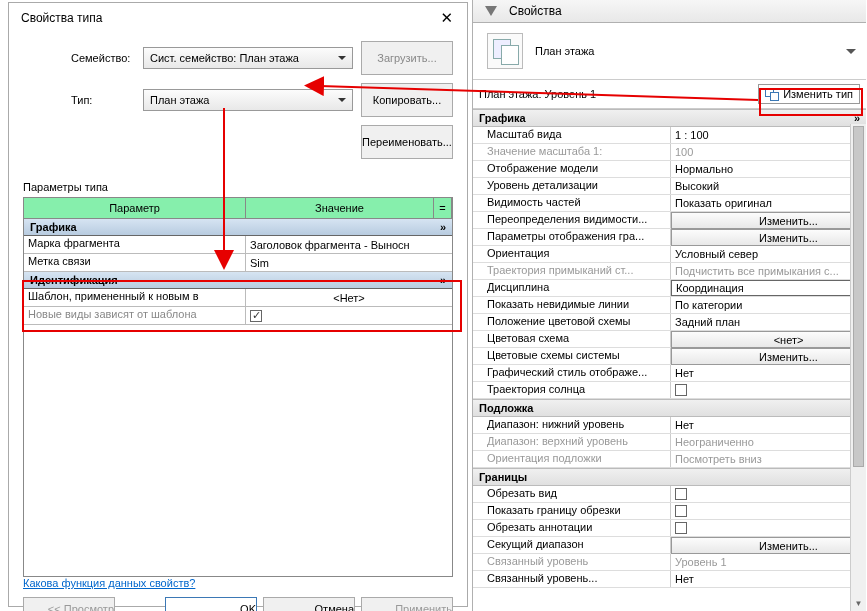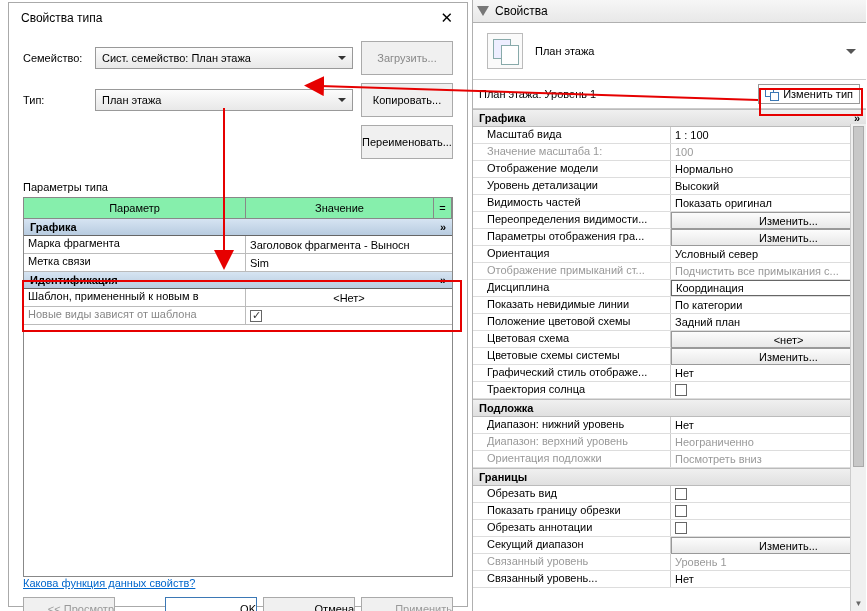--- a/index.html
+++ b/index.html
@@ -22,21 +22,21 @@
     border: 1px solid #aaa;
     display: flex; flex-direction: column;
   }
   .dialog-title {
     display: flex; justify-content: space-between; align-items: center;
     padding: 6px 10px 4px 12px;
     font-size: 12px;
   }
   .close-x { font-size: 15px; font-family: Arial; cursor: pointer; padding: 0 4px; }
   .dialog-body { padding: 10px 14px 8px 14px; flex: 1; display: flex; flex-direction: column; }
-  .form-row { display: flex; align-items: center; margin-bottom: 8px; }
+  .form-row { display: flex; align-items: center; margin-bottom: 8px; margin-left: 48px; }
   .form-label { width: 72px; }
   .form-select {
     flex: 1; height: 22px; margin-right: 8px;
     background: linear-gradient(#fcfcfc,#e8e8e8);
     border: 1px solid #999; position: relative;
     display: flex; align-items: center; padding: 0 18px 0 6px;
   }
   .form-select::after {
     content: ""; position: absolute; right: 6px; top: 50%;
     border: 4px solid transparent; border-top-color: #333;
@@ -96,21 +96,21 @@
     position: absolute;
     left: 472px; top: 0;
     width: 394px; height: 611px;
     background: #fff;
     border-left: 1px solid #b0b0b0;
     display: flex; flex-direction: column;
   }
   .pal-title {
     background: linear-gradient(#f6f6f6,#e8e8e8);
     border-bottom: 1px solid #b0b0b0;
-    padding: 4px 4px; display: flex; align-items: center; gap: 6px;
+    padding: 4px 12px; display: flex; align-items: center; gap: 12px;
     font-size: 12px;
   }
   .pal-title .tog { width:12px; height:10px; background:#777; clip-path: polygon(0 0,100% 0,50% 100%); }
   .pal-head {
     display: flex; align-items: center; gap: 12px;
     padding: 10px 10px 10px 14px;
     border-bottom: 1px solid #ccc;
   }
   .pal-head .big-icon {
     width: 36px; height: 36px; border: 1px solid #bbb; background: #fafafa;
@@ -328,21 +328,21 @@
       </div>
       <div class="prow">
         <div class="pk">Параметры отображения гра...</div>
         <div class="pv btnlike">Изменить...</div>
       </div>
       <div class="prow">
         <div class="pk">Ориентация</div>
         <div class="pv">Условный север</div>
       </div>
       <div class="prow greyed">
-        <div class="pk">Отображение примыканий ст...</div>
+        <div class="pk">Траектория примыканий ст...</div>
         <div class="pv">Подчистить все примыкания с...</div>
       </div>
       <div class="prow">
         <div class="pk">Дисциплина</div>
         <div class="pv boxed">Координация</div>
       </div>
       <div class="prow">
         <div class="pk">Показать невидимые линии</div>
         <div class="pv">По категории</div>
       </div>

